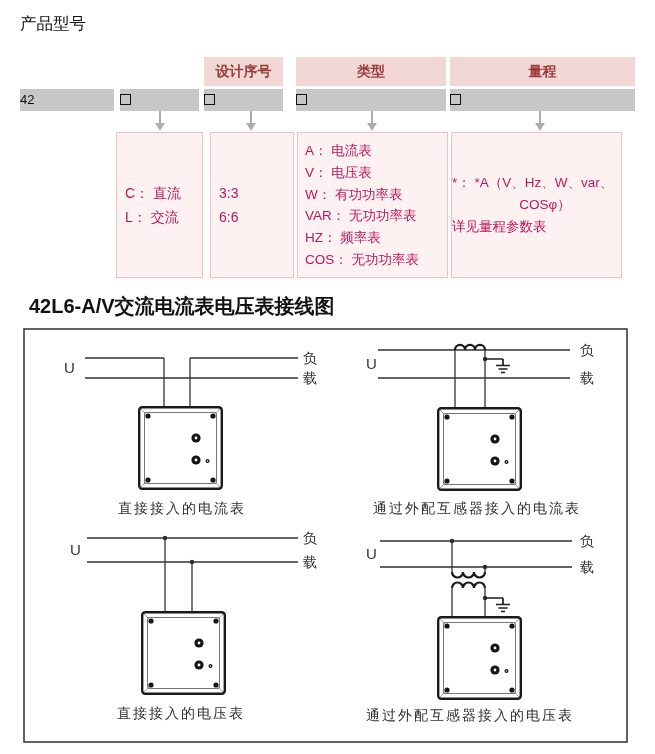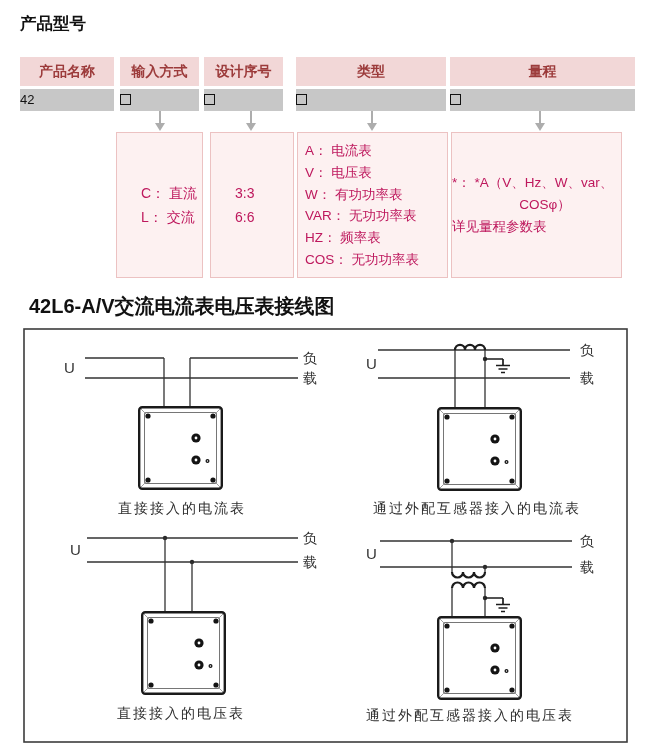--- a/index.html
+++ b/index.html
@@ -3,39 +3,39 @@
 <meta charset="utf-8">
 <style>
   :root{
     --header_bg:#f2d7d7; --header_text:#9c3b3b; --value_row_bg:#c7c7c7;
     --box_bg:#fdf1f1; --box_border:#ecc2c2; --line:#333333; --arrow:#adadad;
   }
   *{box-sizing:border-box;margin:0;padding:0}
   body{font-family:"Liberation Sans","DejaVu Sans",sans-serif;background:#fff}
   .canvas{position:relative;width:655px;height:754px;background:#fff;overflow:hidden}
 
-  .page-title{position:absolute;left:20px;top:13px;font-size:16.5px;font-weight:bold;color:#111}
+  .page-title{position:absolute;left:20px;top:13px;font-size:16.5px;font-weight:normal;color:#111}
 
   .hdr-cell{position:absolute;top:57px;height:29px;background:var(--header_bg);
     color:var(--header_text);font-size:14px;font-weight:bold;text-align:center;line-height:29px}
   .val-cell{position:absolute;top:89px;height:22px;background:var(--value_row_bg);
     color:#111;font-size:13px;text-align:left;line-height:22px}
   .sym-box{display:inline-block;width:11px;height:11px;border:1.6px solid #111;
     vertical-align:middle;margin-top:-3px;background:transparent}
 
   .arrow{position:absolute;width:12px}
   .arrow .stem{position:absolute;left:5px;top:0;width:2px;height:13px;background:var(--arrow)}
   .arrow .head{position:absolute;left:1px;top:12px;width:0;height:0;
     border-left:5px solid transparent;border-right:5px solid transparent;border-top:8px solid var(--arrow)}
 
   .dbox{position:absolute;top:132px;height:146px;background:var(--box_bg);
     border:1px solid var(--box_border);color:#be185d;display:flex;flex-direction:column}
   .dbox.center{justify-content:center}
   .bx-line{white-space:nowrap}
-  .dbox-1 .bx-line,.dbox-2 .bx-line{font-size:14px;line-height:24px;padding-left:24px}
+  .dbox-1 .bx-line,.dbox-2 .bx-line{font-size:14px;line-height:24px;padding-left:8px}
   .dbox-3{padding-top:7px}
   .dbox-3 .bx-line{font-size:13.5px;line-height:21.8px;padding-left:7px}
   .dbox-4 .bx-line{font-size:13.5px;line-height:22px;}
   .dbox-4 .bx-line.centered{text-align:center;padding-left:17px}
 
   .section-title{position:absolute;left:29px;top:293px;font-size:20px;font-weight:bold;color:#111}
 
   .wiring-svg{position:absolute;left:23px;top:328px}
   .wire{stroke:var(--line);stroke-width:1.3;fill:none}
   .coil{stroke:#1c1c1c;stroke-width:2.2;fill:none}
@@ -47,22 +47,20 @@
   text.load-char{font-size:14px;fill:#333;text-anchor:middle}
   text.cap{font-size:14px;fill:#2e2e2e;text-anchor:middle;letter-spacing:2px}
 </style>
 </head>
 <body>
 
 <div class="canvas">
 
   <div class="page-title">产品型号</div>
 
-  <div class="hdr-cell" style="left:20px;width:94px">产品名称</div>
-  <div class="hdr-cell" style="left:120px;width:79px">输入方式</div>
   <div class="hdr-cell" style="left:204px;width:79px">设计序号</div>
   <div class="hdr-cell" style="left:296px;width:150px">类型</div>
   <div class="hdr-cell" style="left:450px;width:185px">量程</div>
 
   <div class="val-cell" style="left:20px;width:94px">42</div>
   <div class="val-cell" style="left:120px;width:79px"><span class="sym-box"></span></div>
   <div class="val-cell" style="left:204px;width:79px"><span class="sym-box"></span></div>
   <div class="val-cell" style="left:296px;width:150px"><span class="sym-box"></span></div>
   <div class="val-cell" style="left:450px;width:185px"><span class="sym-box"></span></div>
 

